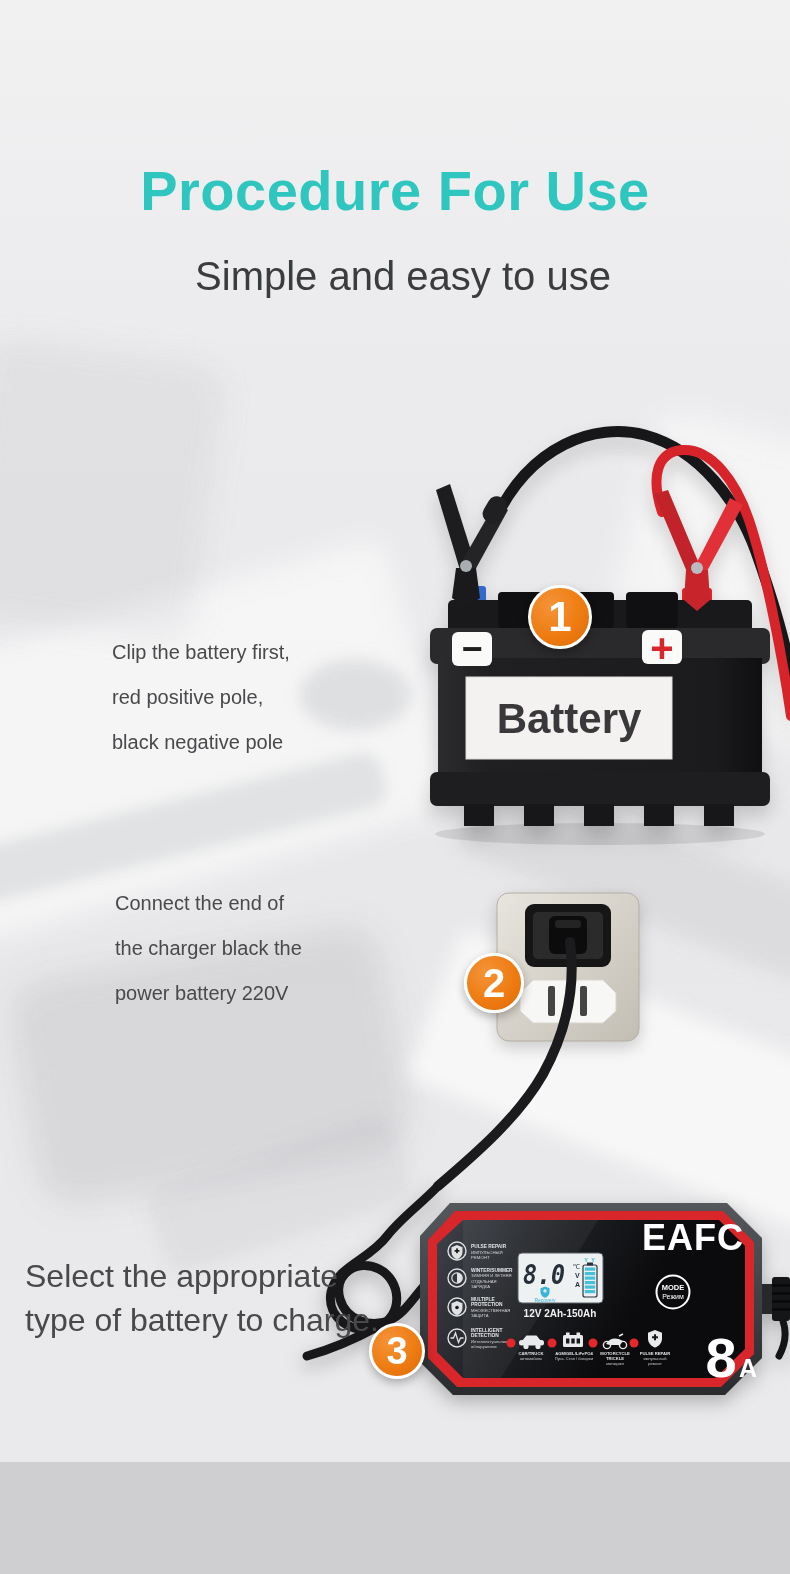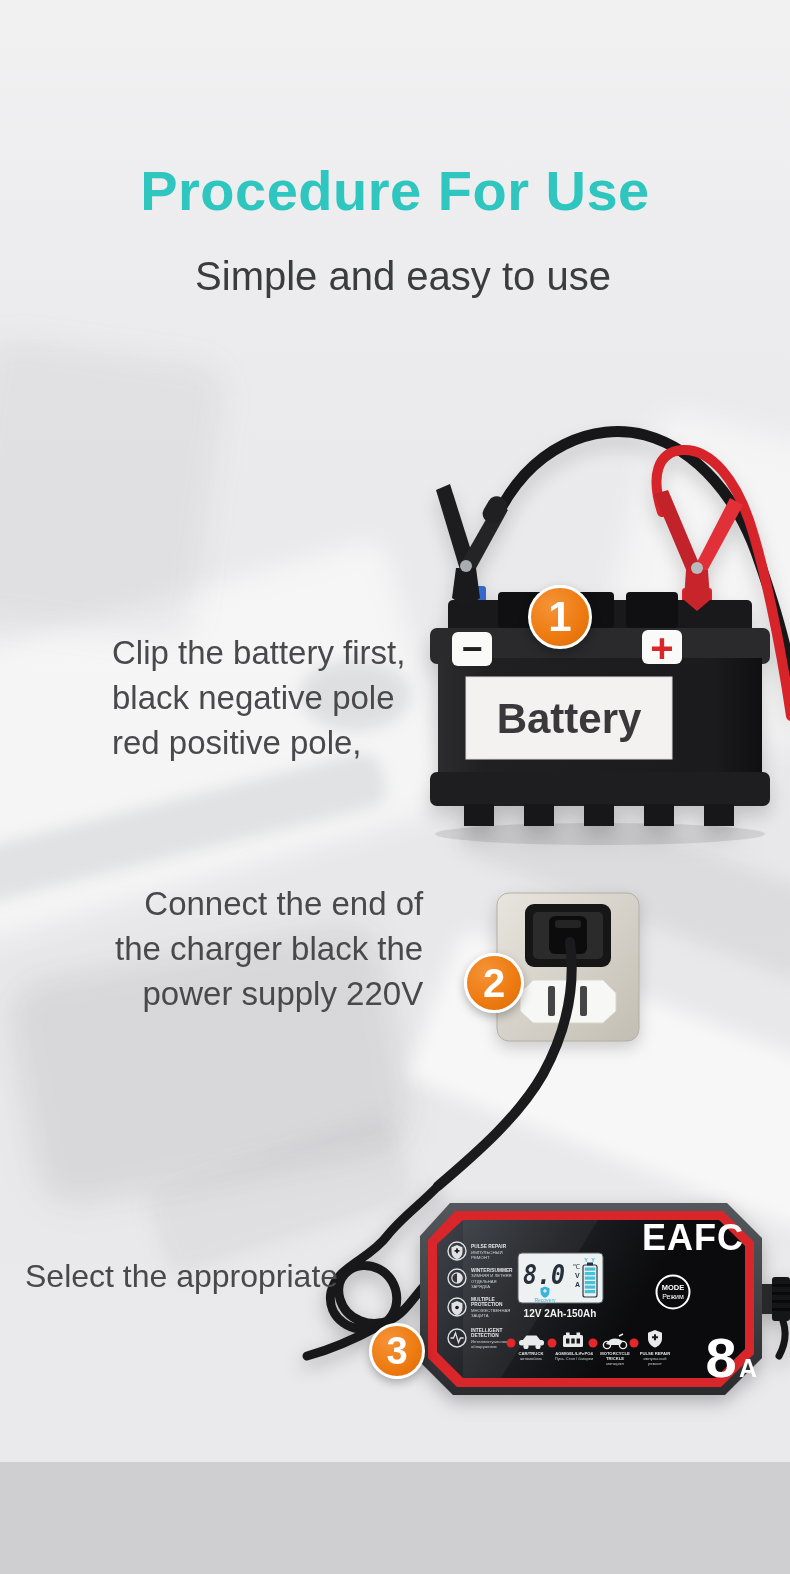--- a/index.html
+++ b/index.html
@@ -23,23 +23,23 @@
   .bg .b9{left:620px;top:430px;width:220px;height:300px;background:rgba(255,255,255,0.5);transform:rotate(14deg);filter:blur(14px);border-radius:30px;}
 
   .title{
     position:absolute;left:0;top:158px;width:100%;text-align:center;z-index:4;
     font-size:56px;font-weight:bold;letter-spacing:0.5px;
   }
   .subtitle{
     position:absolute;left:0;top:254px;width:100%;text-align:center;z-index:4;
     font-size:40px;font-weight:400;color:#3b3c3e;padding-left:16px;
   }
-  .step-text{position:absolute;z-index:4;color:#49494b;font-size:33px;line-height:45px;}
+  .step-text{position:absolute;z-index:4;color:#49494b;font-size:20px;line-height:45px;}
   .step-text.s1{left:112px;top:630px;}
-  .step-text.s2{left:115px;top:881px;text-align:right;}
+  .step-text.s2{left:115px;top:881px;}
   .step-text.s3{left:25px;top:1254px;font-size:32px;line-height:44px;}
 
   .step-circle{
     position:absolute;z-index:6;border-radius:50%;
     background:radial-gradient(circle at 35% 30%,#f59338,#ee7c12 55%,#dd6a05);
     border:3px solid #ffffff;color:#ffffff;font-weight:bold;
     display:flex;align-items:center;justify-content:center;
     box-shadow:0 4px 10px rgba(0,0,0,0.28);
   }
   .step-circle.c1{left:528px;top:585px;width:64px;height:64px;font-size:42px;}
@@ -125,22 +125,22 @@
     <g>
       <polygon points="254,74 268,70 300,146 287,152" fill="#c2222a"></polygon>
       <polygon points="330,78 343,85 306,153 295,146" fill="#e23039"></polygon>
       <polygon points="286,150 308,150 310,180 297,191 284,180" fill="#c8242b"></polygon>
       <circle cx="297" cy="148" r="6" fill="#b8bcc0"></circle>
     </g>
   </svg>
 
   <div class="step-text s1">
     <div>Clip the battery first,</div>
+    <div>red positive pole,</div>
     <div>black negative pole</div>
-    <div>red positive pole,</div>
   </div>
   <div class="step-circle c1">
     <span>1</span>
   </div>
 
   <svg class="fig socket" width="150" height="155" viewBox="0 0 150 155">
     <defs>
       <linearGradient id="plateG" x1="0" y1="0" x2="1" y2="1">
         <stop offset="0" stop-color="#e8e5de"></stop>
           <stop offset="0.55" stop-color="#d4d0c7"></stop>
@@ -161,21 +161,21 @@
     </g>
   </svg>
 
   <svg class="cable-overlay" width="790" height="1574" viewBox="0 0 790 1574">
     <path d="M570,942 C576,988 566,1032 543,1074 C519,1116 478,1152 438,1186" stroke="#1b1b1d" stroke-width="10" fill="none" stroke-linecap="round"></path>
   </svg>
 
   <div class="step-text s2">
     <div>Connect the end of</div>
     <div>the charger black the</div>
-    <div>power supply 220V</div>
+    <div>power battery 220V</div>
   </div>
   <div class="step-circle c2">
     <span>2</span>
   </div>
 
   <svg class="fig charger" width="497" height="225" viewBox="0 0 497 225">
     <defs>
       <linearGradient id="outerG" x1="0" y1="0" x2="0" y2="1">
         <stop offset="0" stop-color="#54585c"></stop>
           <stop offset="1" stop-color="#292b2e"></stop>
@@ -331,18 +331,19 @@
       <text x="322" y="184.5" font-size="4" fill="#c8ccd0" text-anchor="middle">мотоцикл</text>
 
       <text x="362" y="174.5" font-size="4.2" font-weight="bold" fill="#dfe2e4" text-anchor="middle">PULSE REPAIR</text>
       <text x="362" y="179.5" font-size="4" fill="#c8ccd0" text-anchor="middle">импульсный</text>
       <text x="362" y="184.5" font-size="4" fill="#c8ccd0" text-anchor="middle">ремонт</text>
     </g>
   </svg>
 
   <div class="step-text s3">
     <div>Select the appropriate</div>
+    <div>type of battery to charge.</div>
   </div>
   <div class="step-circle c3">
     <span>3</span>
   </div>
 
 </div>
 
 </body></html>

